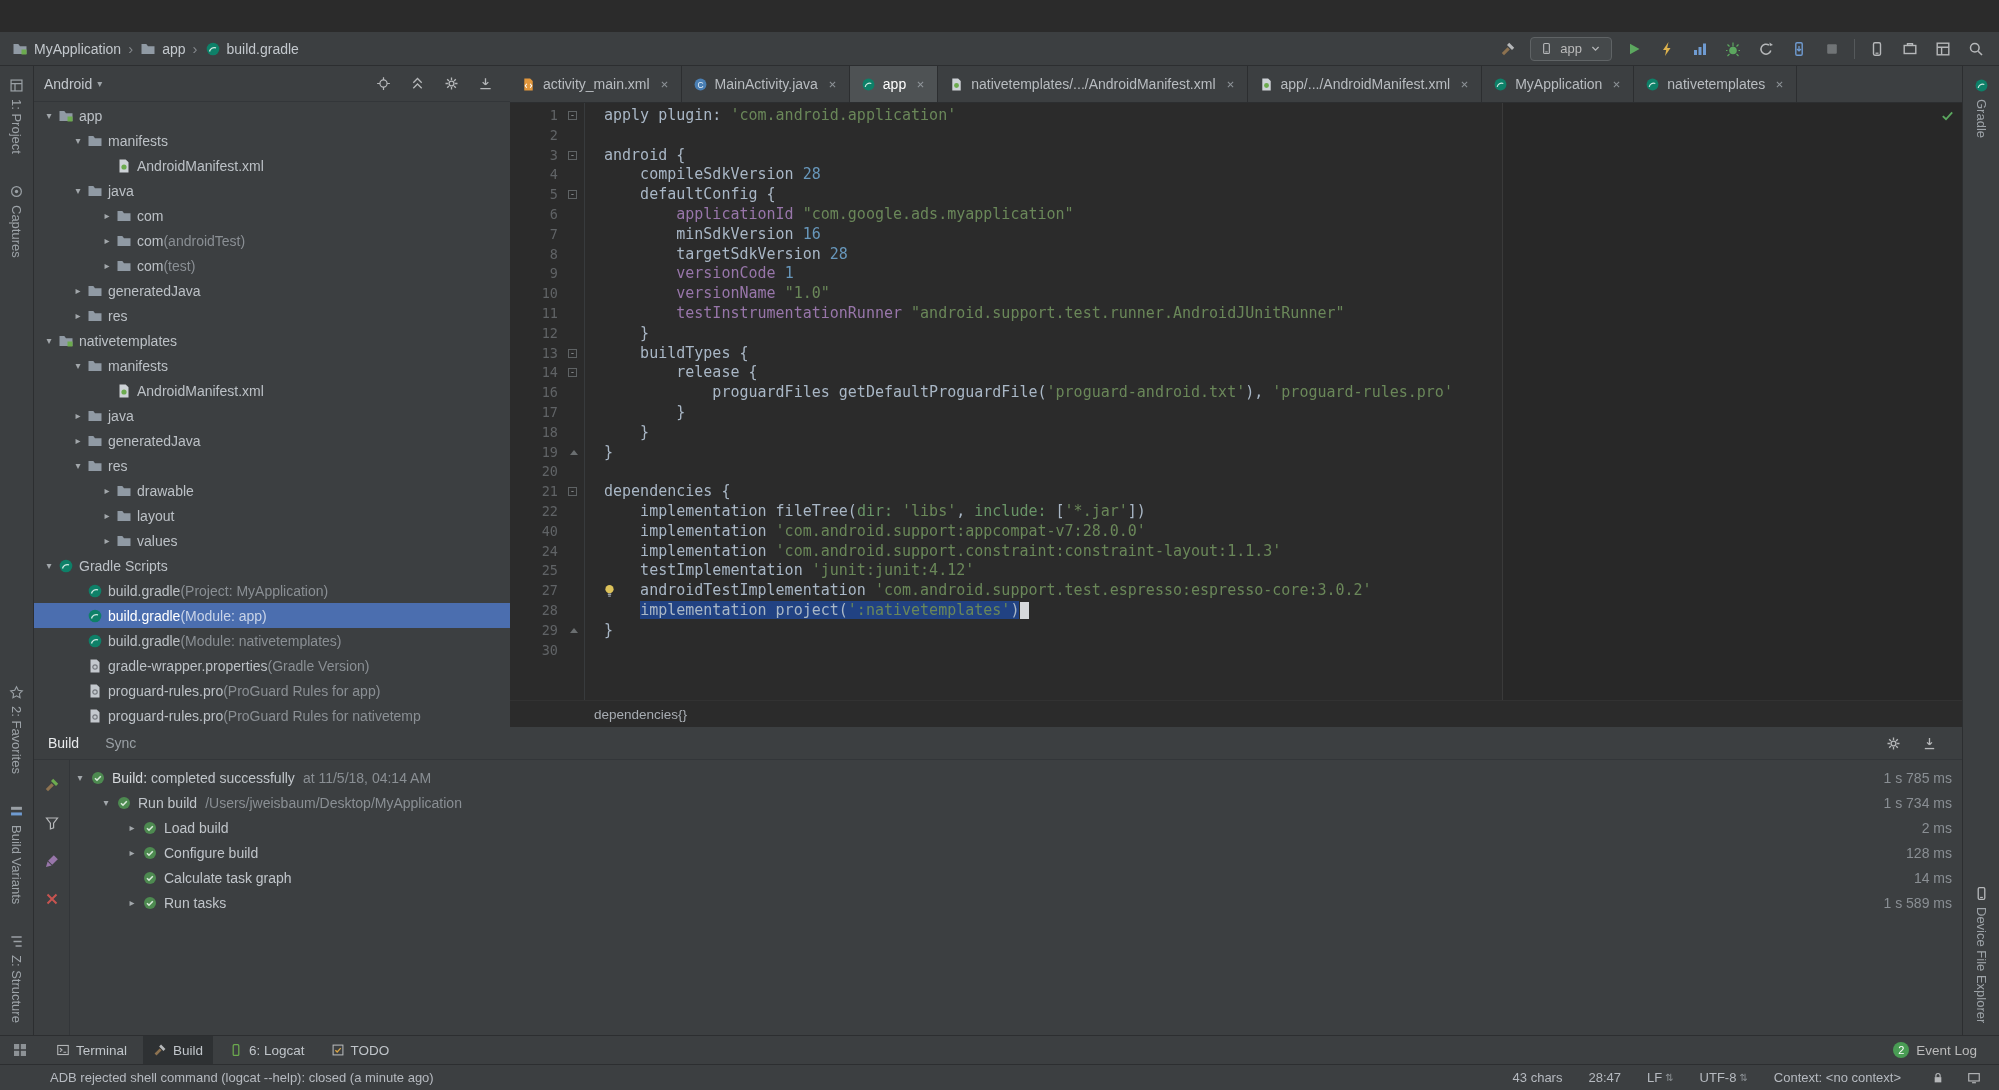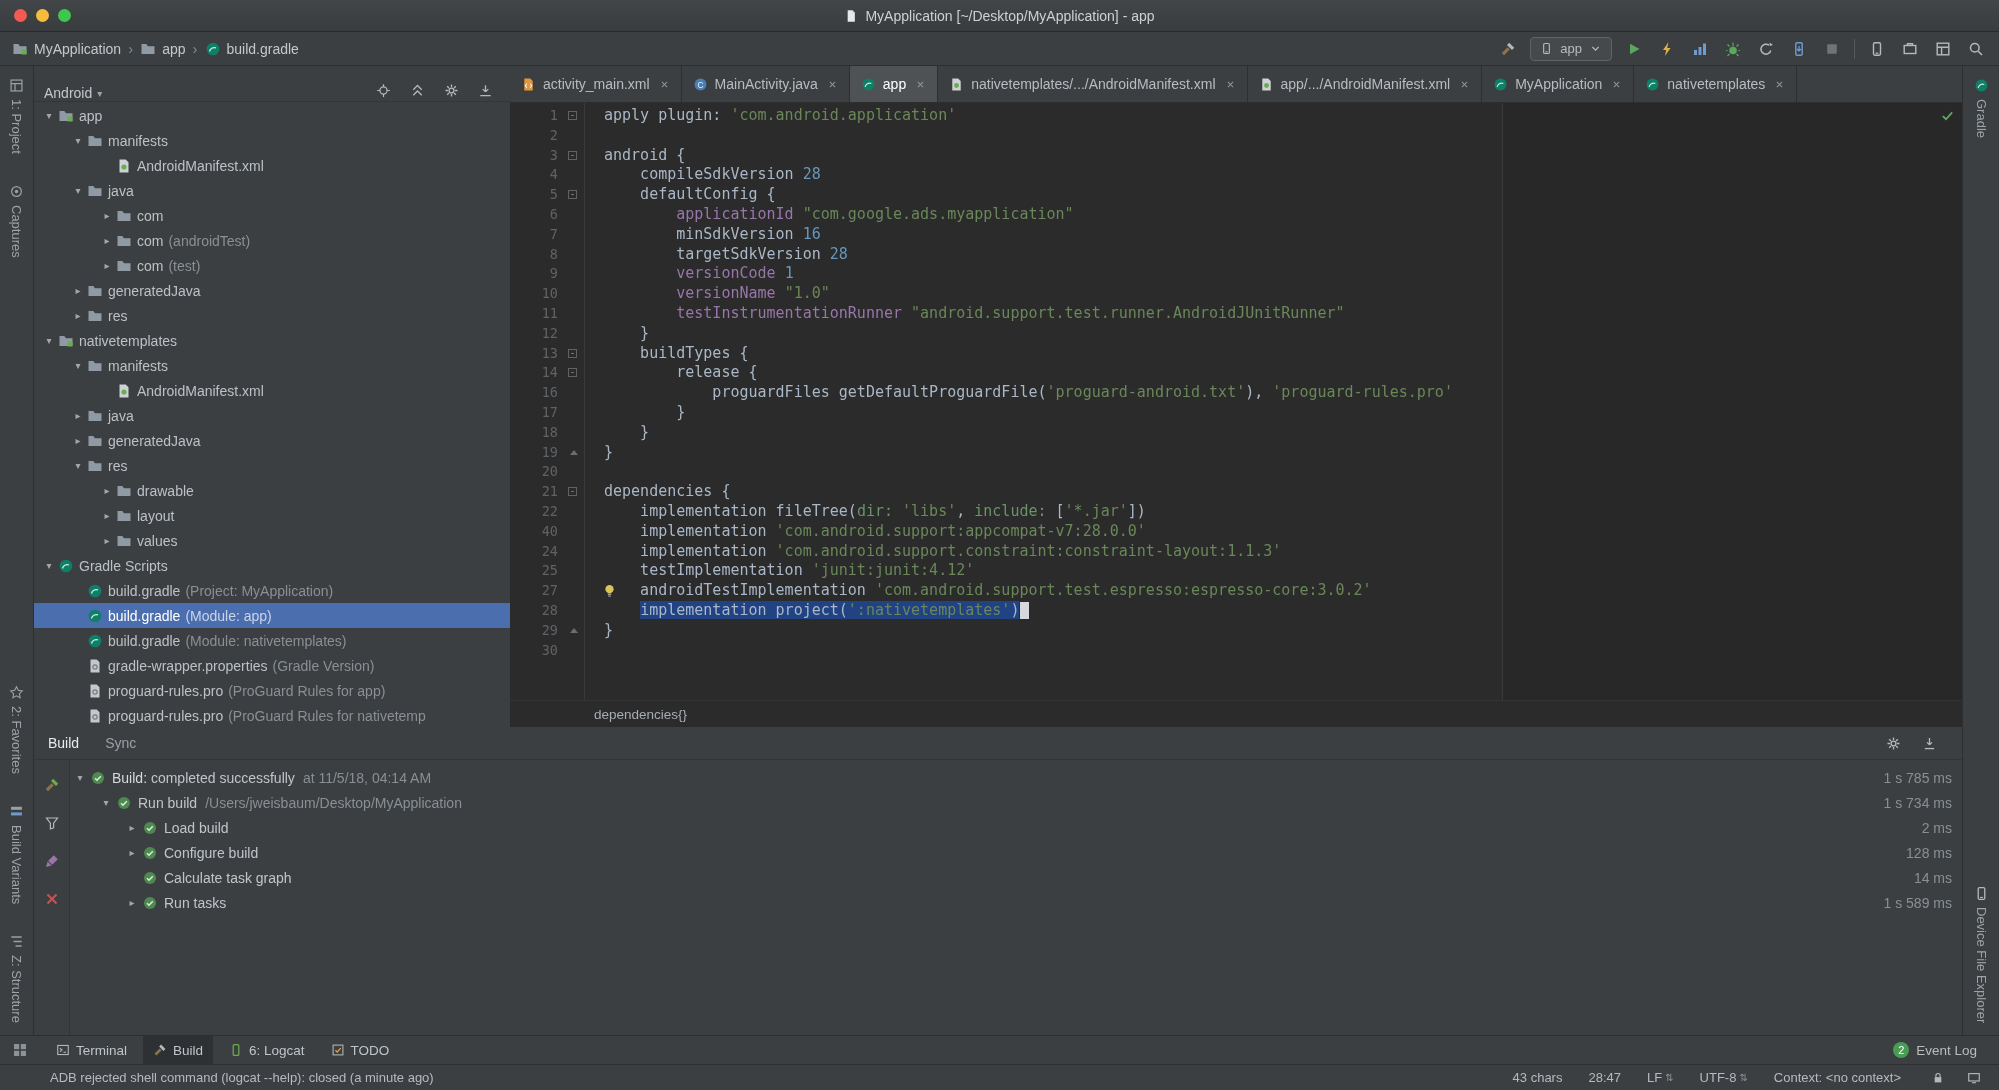--- a/index.html
+++ b/index.html
@@ -43,31 +43,31 @@
   .rightstrip{position:absolute;right:0;top:66px;width:37px;height:969px;background:var(--panel);
     border-left:1px solid #2c2e30;display:flex;flex-direction:column;justify-content:space-between;align-items:center}
   .stripgroup{display:flex;flex-direction:column;align-items:center;gap:30px;padding:12px 0}
   .stripbtn{display:flex;flex-direction:column;align-items:center;gap:6px;color:#9da3a8;font-size:13px}
   .stripbtn .ic{width:15px;height:15px}
   .vtext{writing-mode:vertical-rl;text-orientation:mixed;white-space:nowrap}
 
   
   .project{position:absolute;left:34px;top:66px;width:476px;height:661px;background:var(--panel);
     display:flex;flex-direction:column;overflow:hidden}
-  .project-header{height:36px;flex:none;display:flex;align-items:flex-end;padding:0 10px;gap:6px;border-bottom:1px solid #333639}
+  .project-header{height:36px;flex:none;display:flex;align-items:center;padding:0 10px;gap:6px;border-bottom:1px solid #333639}
   .pselector{display:flex;align-items:center;gap:5px;color:#c3c8cd}
   .pselector .dd{font-size:10px;color:#9da3a8}
   .phicons{margin-left:auto;display:flex;align-items:center;gap:12px;padding-right:4px}
   .phicons .ic{width:15px;height:15px}
   .tree{flex:1;overflow:hidden;padding-top:1px}
   .trow{height:25px;display:flex;align-items:center;white-space:nowrap;color:#bcc1c6}
   .trow .arrow{width:18px;text-align:center;color:#a2a7ab;font-size:10px;flex:none}
   .trow .ic{margin:0 5px 0 0}
   .trow.selected{background:var(--sel-blue);color:#fff}
-  .suffix{color:var(--dim);margin-left:5px}
+  .suffix{color:var(--dim);}
   .trow.selected .suffix{color:#c9d4e8}
 
   
   .editor{position:absolute;left:510px;top:66px;width:1452px;height:661px;background:var(--editor-bg);
     display:flex;flex-direction:column;overflow:hidden}
   .tabs{height:37px;flex:none;background:var(--panel);display:flex;align-items:stretch;border-bottom:1px solid #2c2e30}
   .tab{display:flex;align-items:center;gap:7px;padding:0 11px;border-right:1px solid #2c2e30;color:#b8bcc0;white-space:nowrap}
   .tab .ic{width:15px;height:15px}
   .tab.active{background:#4e5254;color:#fff}
   .tabclose{width:11px !important;height:11px !important;opacity:.85;margin-left:2px}
@@ -133,36 +133,20 @@
   .sitem{display:flex;align-items:center;gap:3px}
   .sarr{font-size:10px;color:#8d9296}
   .sicons{display:flex;align-items:center;gap:14px}
   .sicons .ic{width:14px;height:14px}
 </style>
 </head>
 <body>
 
 <div class="app">
 
-  <div class="titlebar">
-    <div class="lights">
-      <span class="light r"></span>
-      <span class="light y"></span>
-      <span class="light g"></span>
-    </div>
-    <div class="title">
-      <span class="ic">
-          <svg viewBox="0 0 16 16">
-            <path d="M4.2 1.5h5.6l2.6 2.6v10.4H4.2z" fill="#e6e8ea"></path>
-            <path d="M9.8 1.5v2.6h2.6" fill="#bfc3c6"></path>
-          </svg>
-        </span>
-      <span>MyApplication [~/Desktop/MyApplication] - app</span>
-    </div>
-  </div>
 
   <div class="toolbar">
     <div class="crumbs" id="nav-crumbs">
         <div class="crumb">
           <span class="ic">
             <svg viewBox="0 0 16 16">
               <path d="M1.5 3h4.8l1.7 2.2h6.5V13H1.5z" fill="#909aa4"></path>
               <rect x="9.5" y="8.5" width="5" height="5" fill="#6cab4e"></rect>
             </svg>
           </span>

